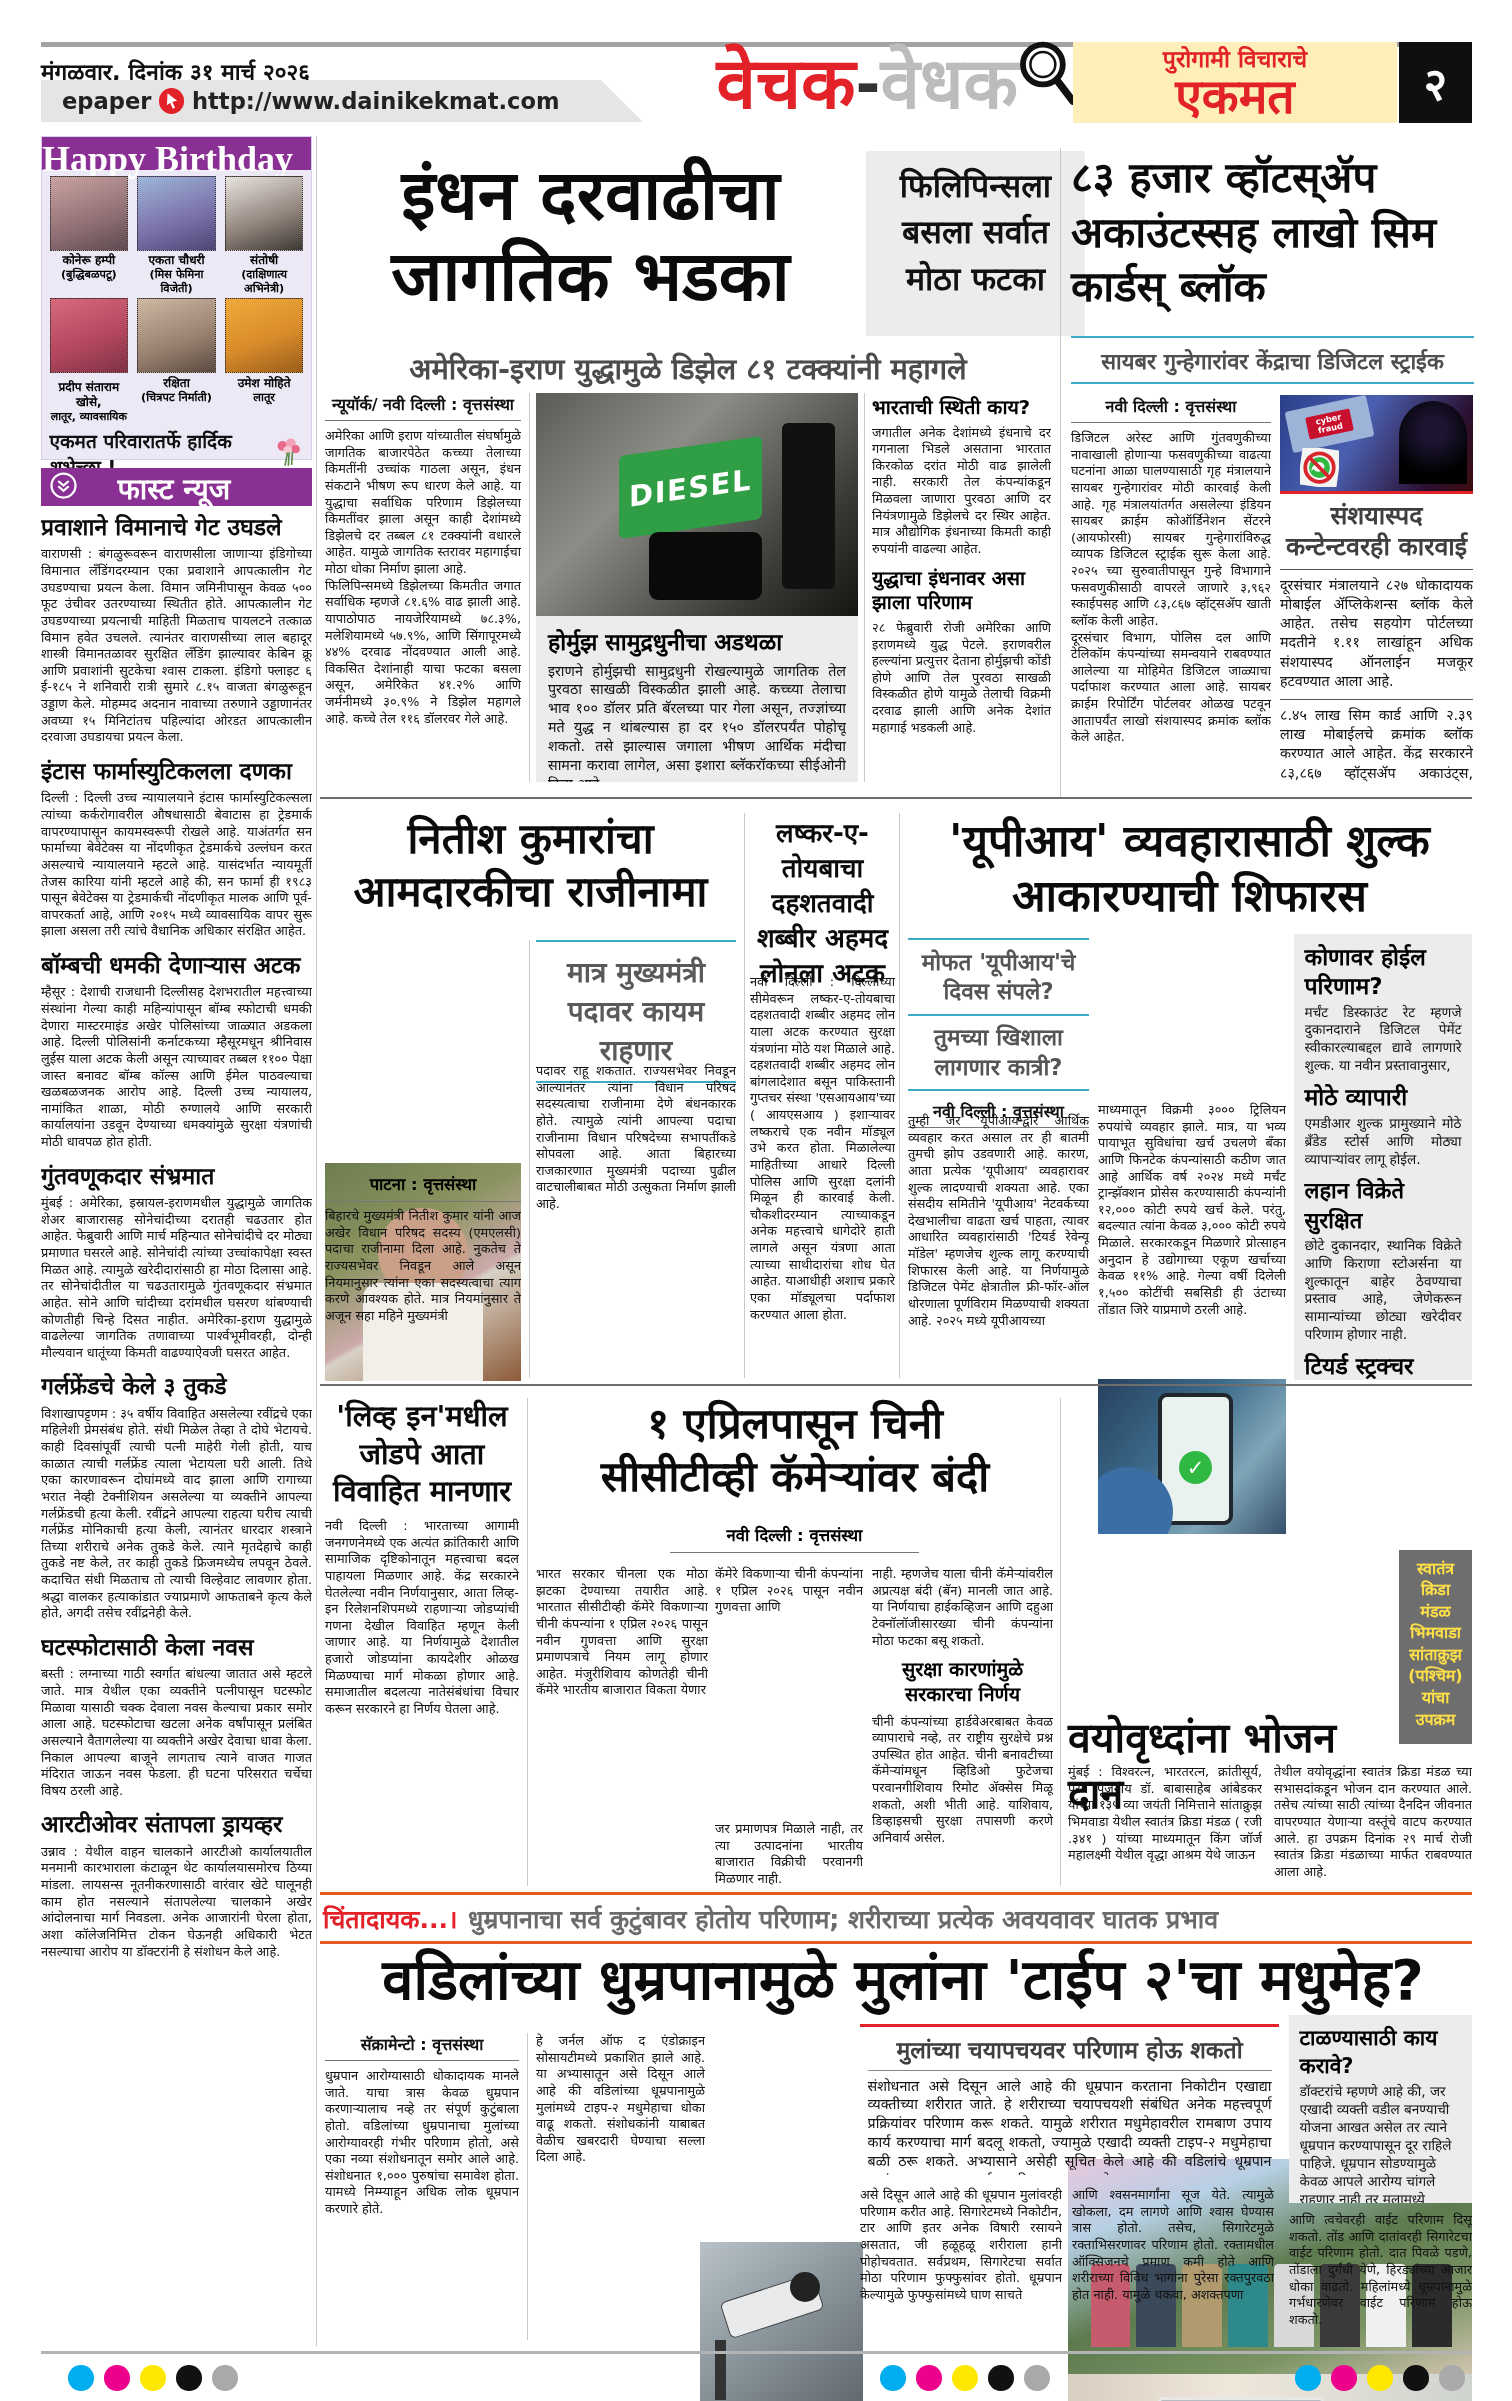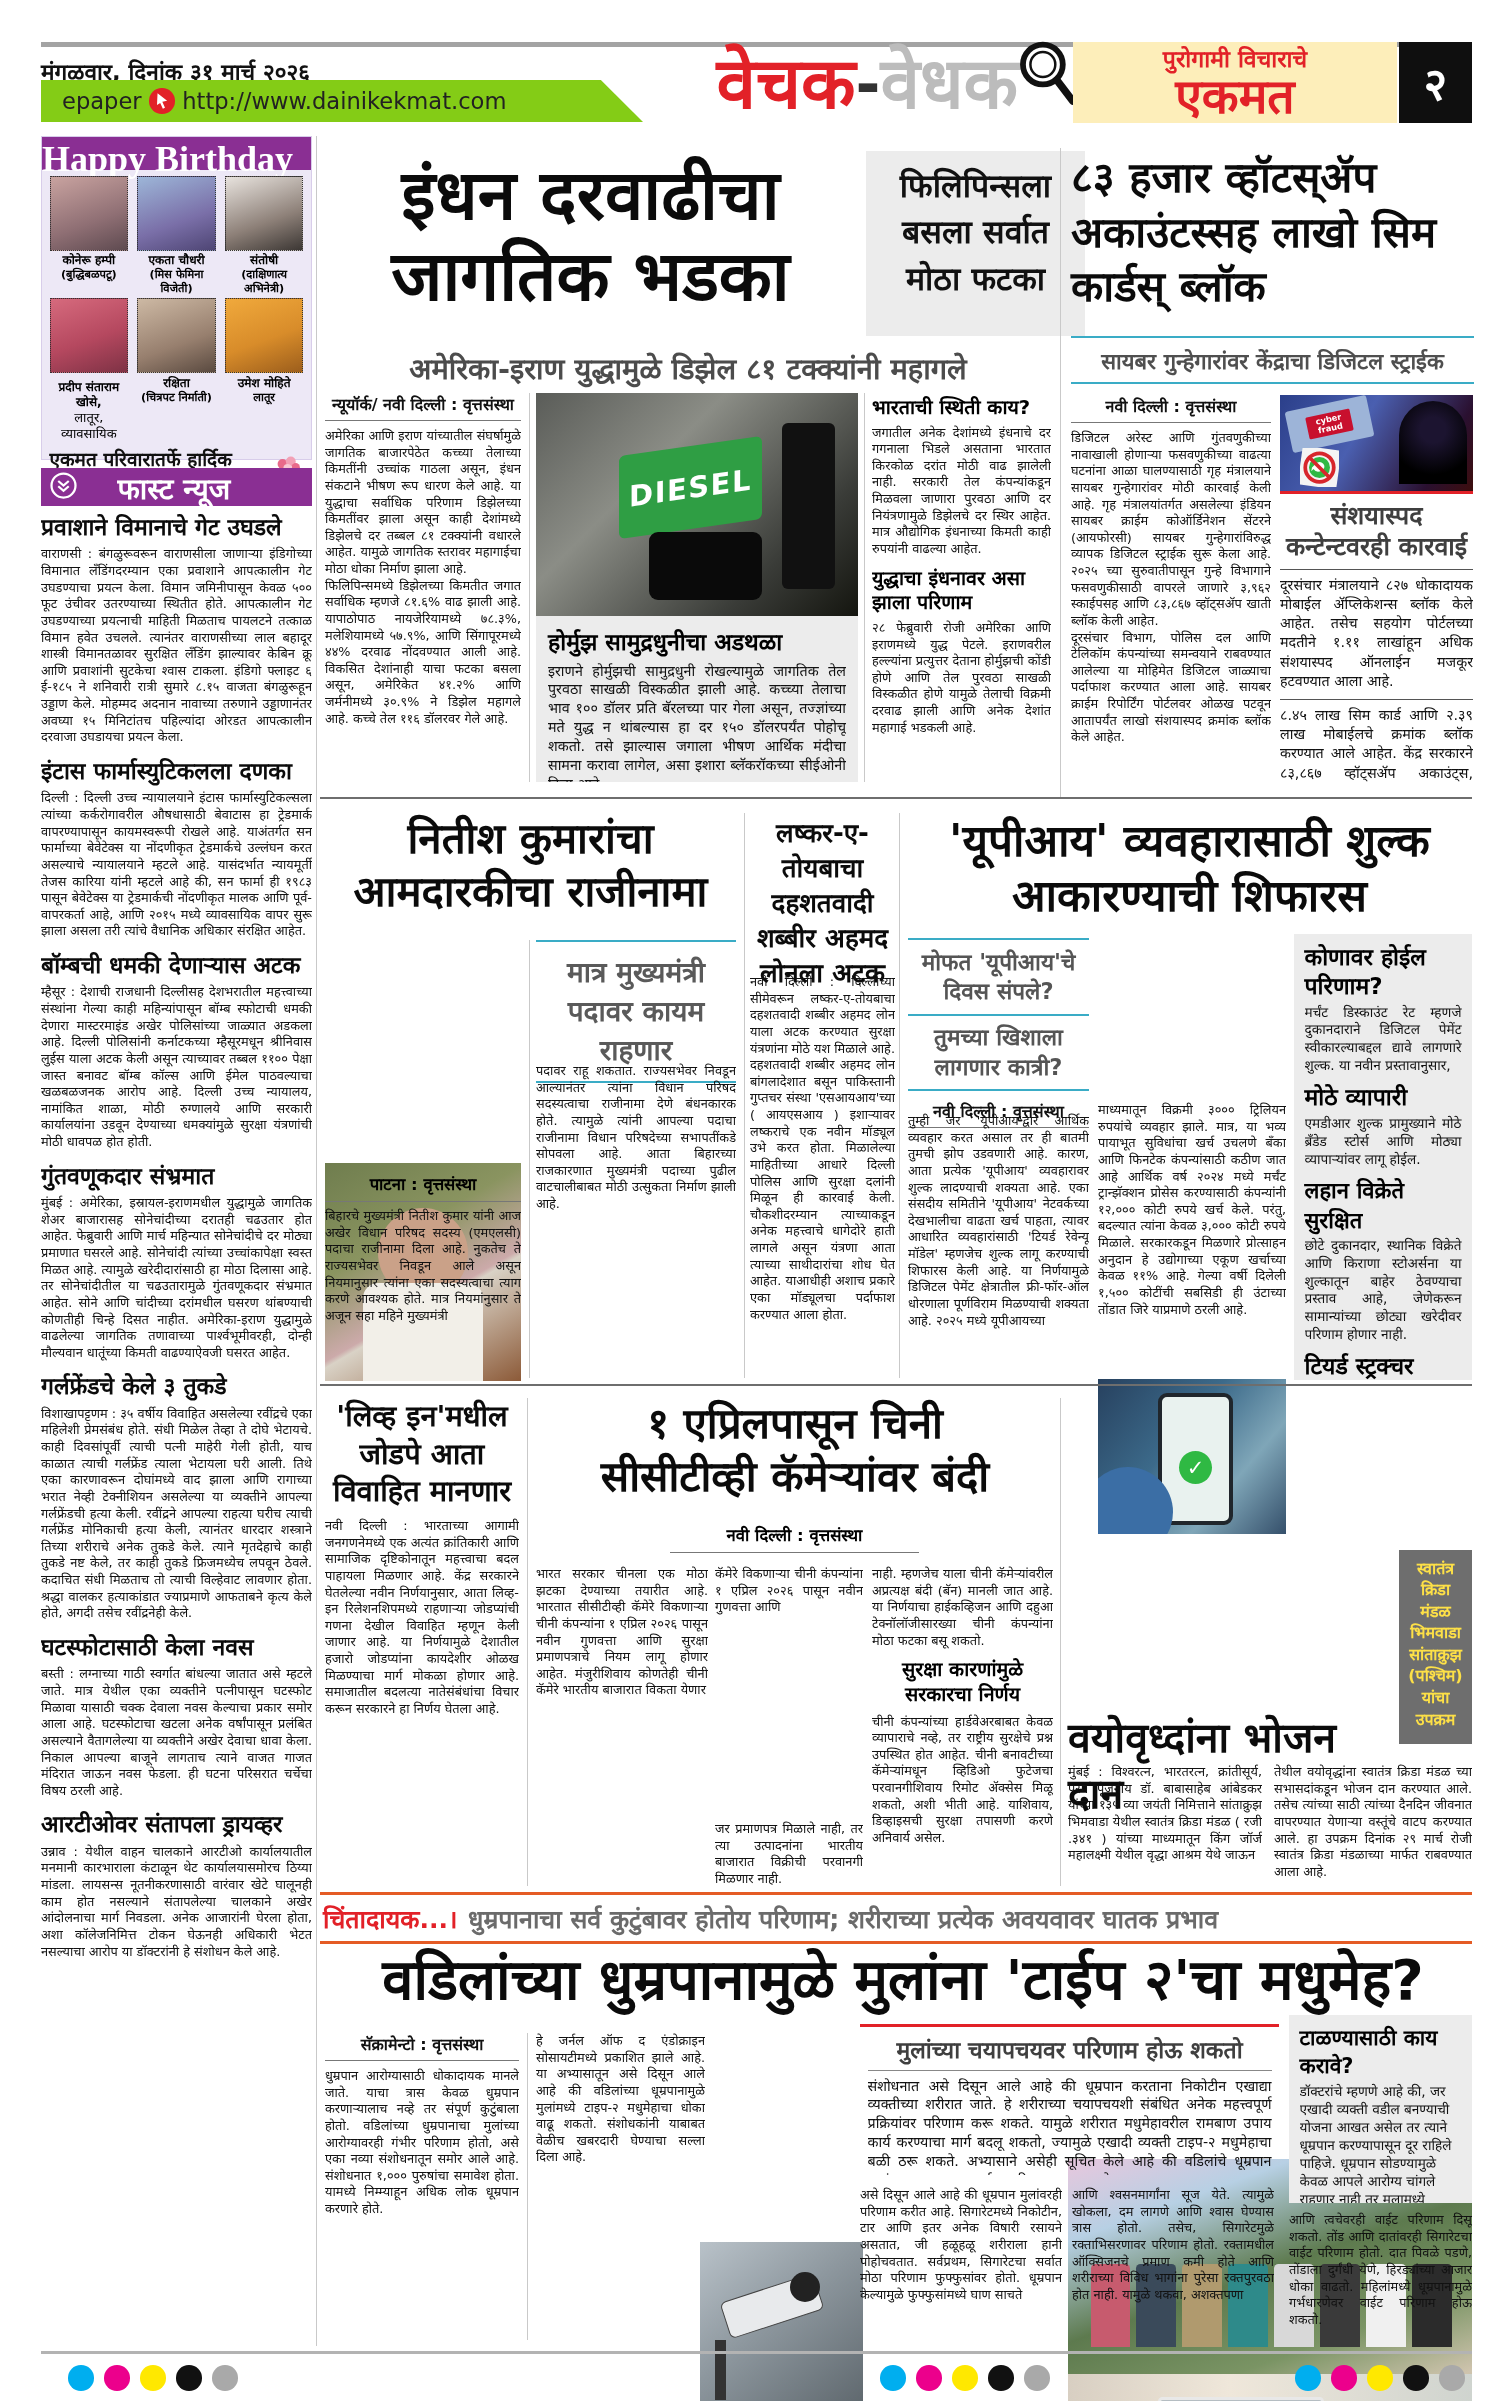--- a/index.html
+++ b/index.html
@@ -19,21 +19,21 @@
   .dot { width:25.6px; height:25.6px; border-radius:50%; display:inline-block; margin-right:10.5px; }
 </style>
 </head>
 <body>
 
 <div class="page">
 
   <div class="abs" style="left:41px;top:42px;width:1431px;height:5.3px;background:#a3a3a3;"></div>
   <div class="abs" style="left:41px;top:56px;font-size:22.6px;font-weight:bold;color:#111;">मंगळवार, दिनांक ३१ मार्च २०२६</div>
 
-  <div class="abs" style="left:41px;top:80px;width:602px;height:42px;background:#84cc16;clip-path:polygon(0 0,93% 0,100% 100%,0 100%);display:flex;align-items:center;padding-left:21px;">
+  <div class="abs" style="left:41px;top:80px;width:602px;height:42px;background:#e5e5e5;clip-path:polygon(0 0,93% 0,100% 100%,0 100%);display:flex;align-items:center;padding-left:21px;font-weight:bold;">
     <span style="font-size:22.6px;color:#222;">epaper</span>
     <span style="display:inline-block;width:25.6px;height:25.6px;border-radius:50%;background:#e22128;margin:0 7.5px;position:relative;">
       <svg viewBox="0 0 24 24" width="25.6" height="25.6">
           <path d="M8 5 L17 12 L12.5 13 L15 18.5 L13 19.5 L10.5 14 L7.5 16 Z" fill="#fff"></path>
         </svg>
     </span>
     <a style="font-size:22.6px;color:#222;text-decoration:none;">http://www.dainikekmat.com</a>
   </div>
 
   <div class="abs" style="left:700px;top:39px;width:407px;height:89px;display:flex;align-items:center;justify-content:center;">
@@ -73,21 +73,21 @@
         <div style="font-size:11.3px;font-weight:bold;line-height:1.2;">(मिस फेमिना विजेती)</div>
       </div>
       <div style="text-align:center;">
         <div style="height:75px;margin:0 3px;border:0.8px dotted #333;background:linear-gradient(160deg,#e8e3de,#8d8078 60%,#3c3734);"></div>
         <div style="font-size:12px;font-weight:bold;line-height:1.25;margin-top:2.3px;">संतोषी</div>
         <div style="font-size:11.3px;font-weight:bold;line-height:1.2;">(दाक्षिणात्य अभिनेत्री)</div>
       </div>
       <div style="text-align:center;">
         <div style="height:75px;margin:0 3px;border:0.8px dotted #333;background:linear-gradient(160deg,#d66a7d,#b5485f 55%,#7e3245);"></div>
         <div style="font-size:12px;font-weight:bold;line-height:1.25;margin-top:7px;">प्रदीप संताराम खोसे,</div>
-        <div style="font-size:13px;font-weight:normal;line-height:1.2;">लातूर, व्यावसायिक</div>
+        <div style="font-size:11px;font-weight:bold;line-height:1.2;">लातूर, व्यावसायिक</div>
       </div>
       <div style="text-align:center;">
         <div style="height:75px;margin:0 3px;border:0.8px dotted #333;background:linear-gradient(160deg,#cdb9a4,#977f6e 60%,#5a4a40);"></div>
         <div style="font-size:12px;font-weight:bold;line-height:1.25;margin-top:2.3px;">रक्षिता</div>
         <div style="font-size:11.3px;font-weight:bold;line-height:1.2;">(चित्रपट निर्माती)</div>
       </div>
       <div style="text-align:center;">
         <div style="height:75px;margin:0 3px;border:0.8px dotted #333;background:linear-gradient(160deg,#f0a93c,#d88c2a 55%,#9c5e1c);"></div>
         <div style="font-size:12px;font-weight:bold;line-height:1.25;margin-top:2.3px;">उमेश मोहिते</div>
         <div style="font-size:11.3px;font-weight:bold;line-height:1.2;">लातूर</div>

